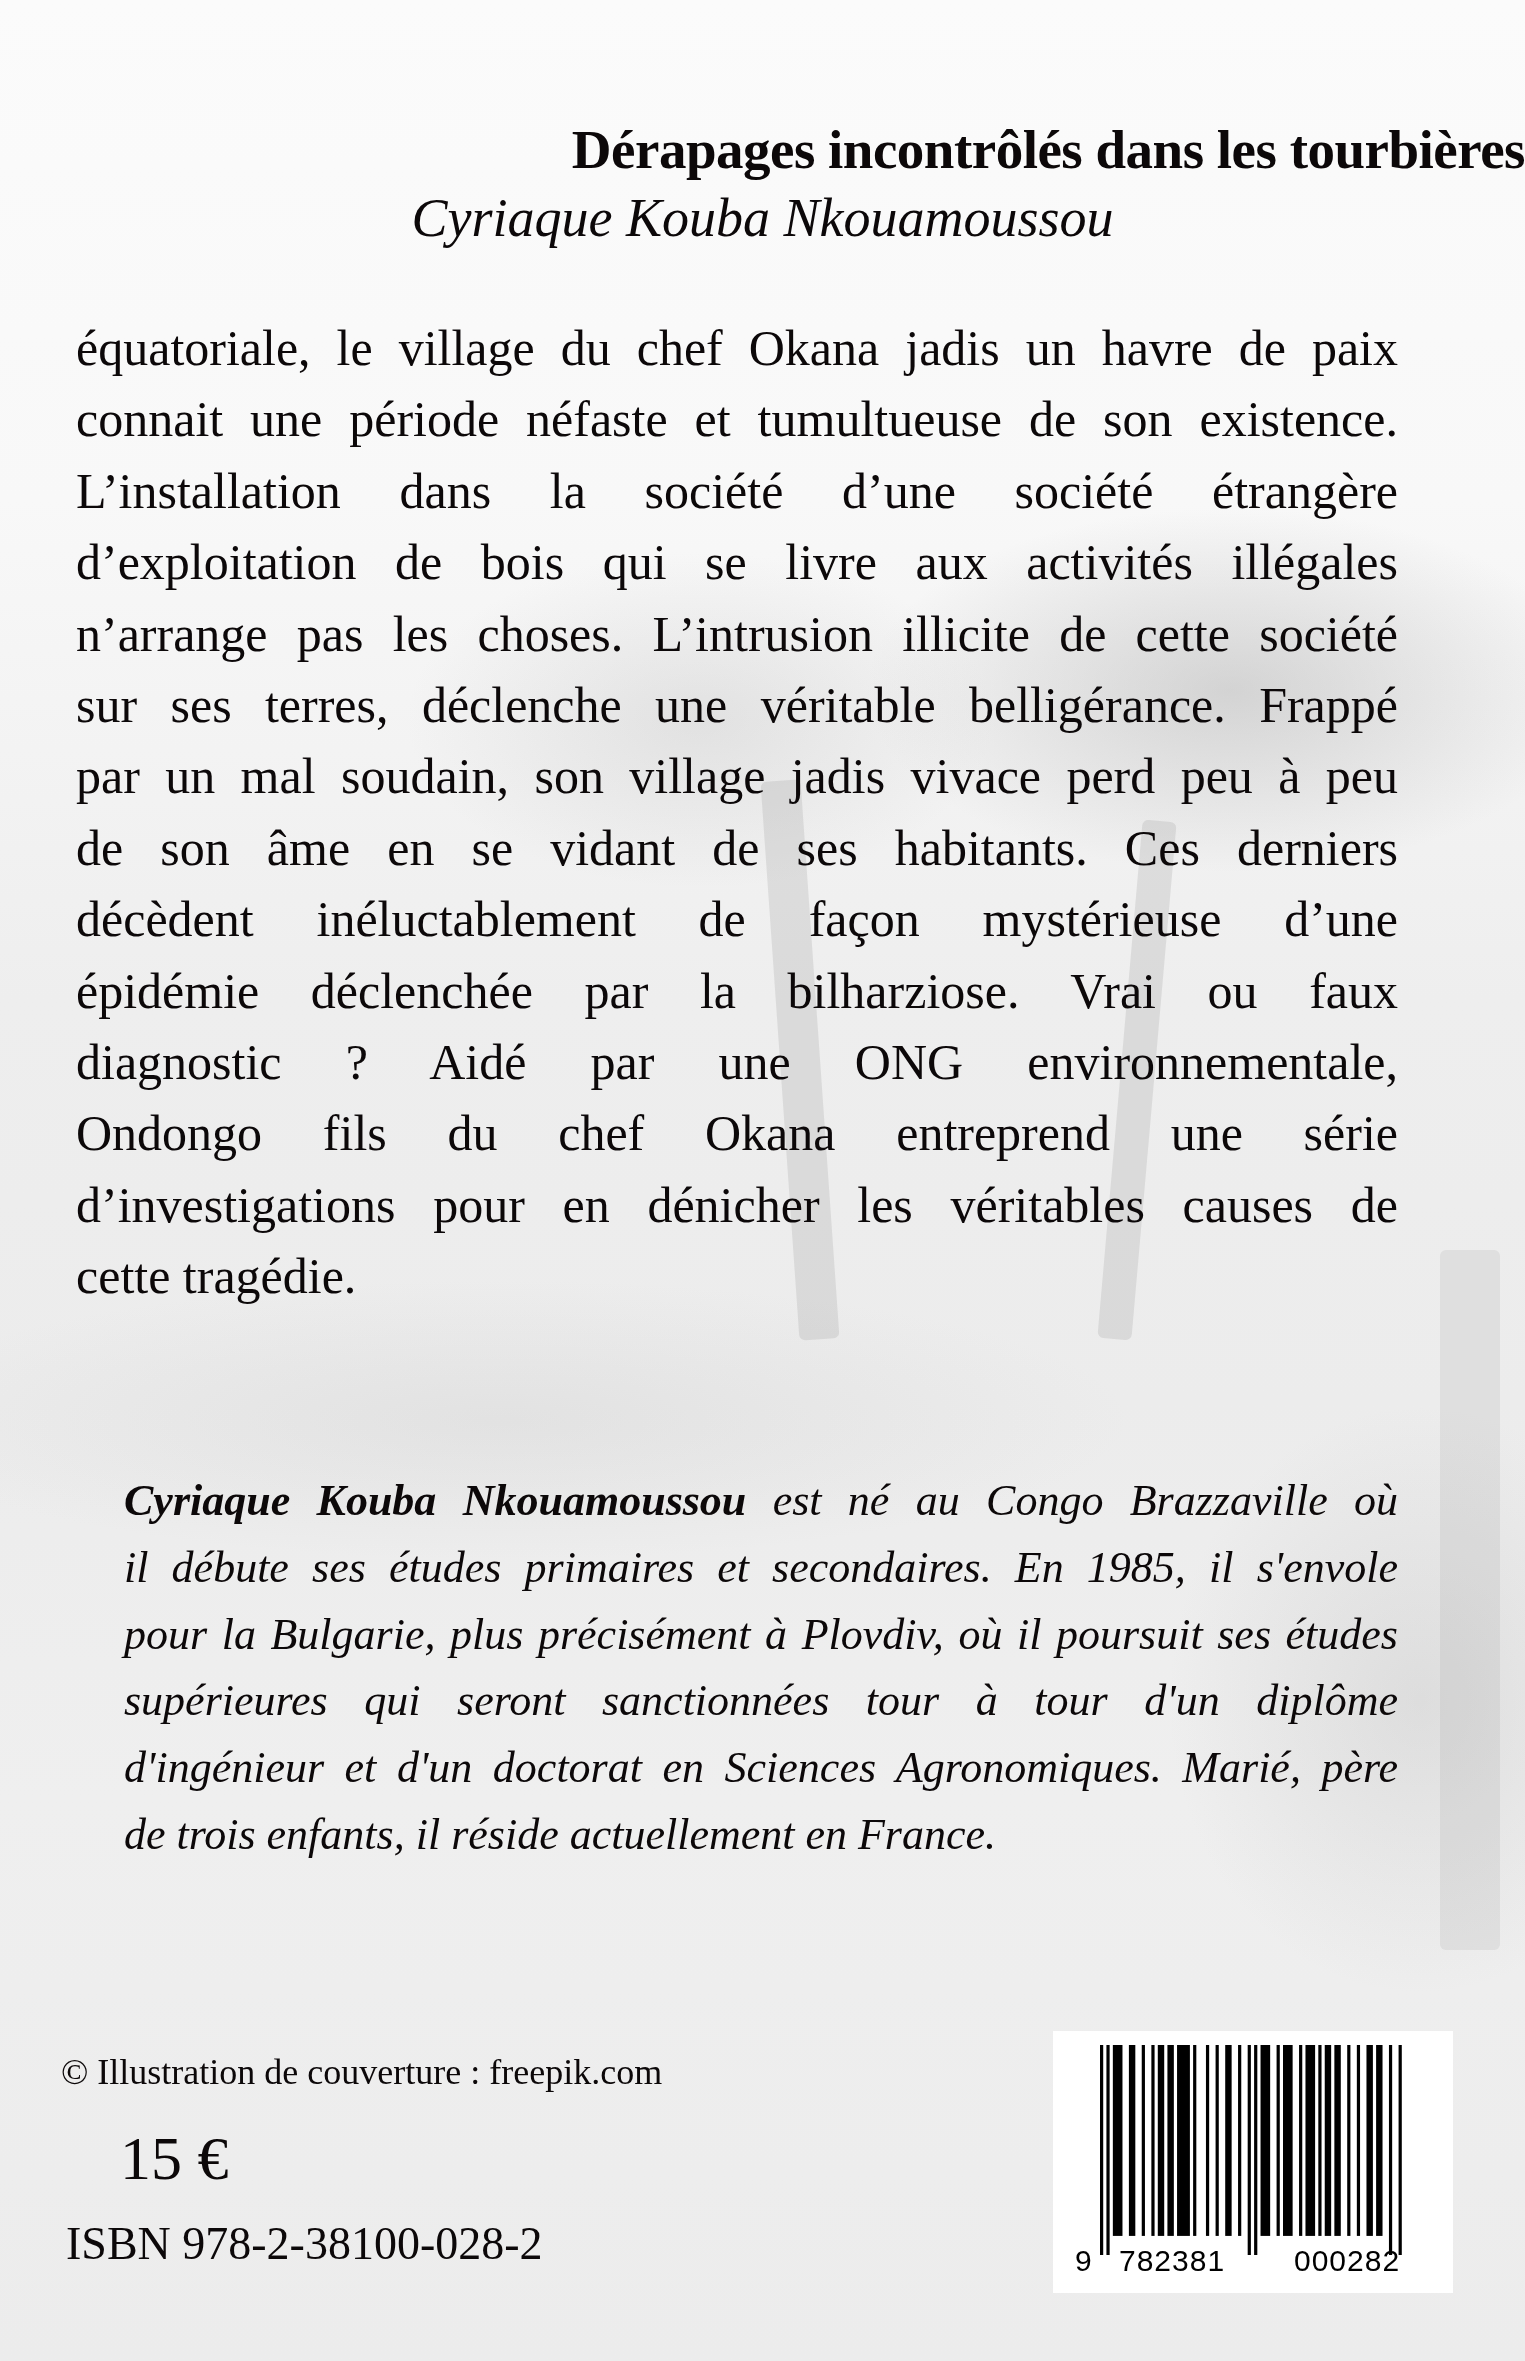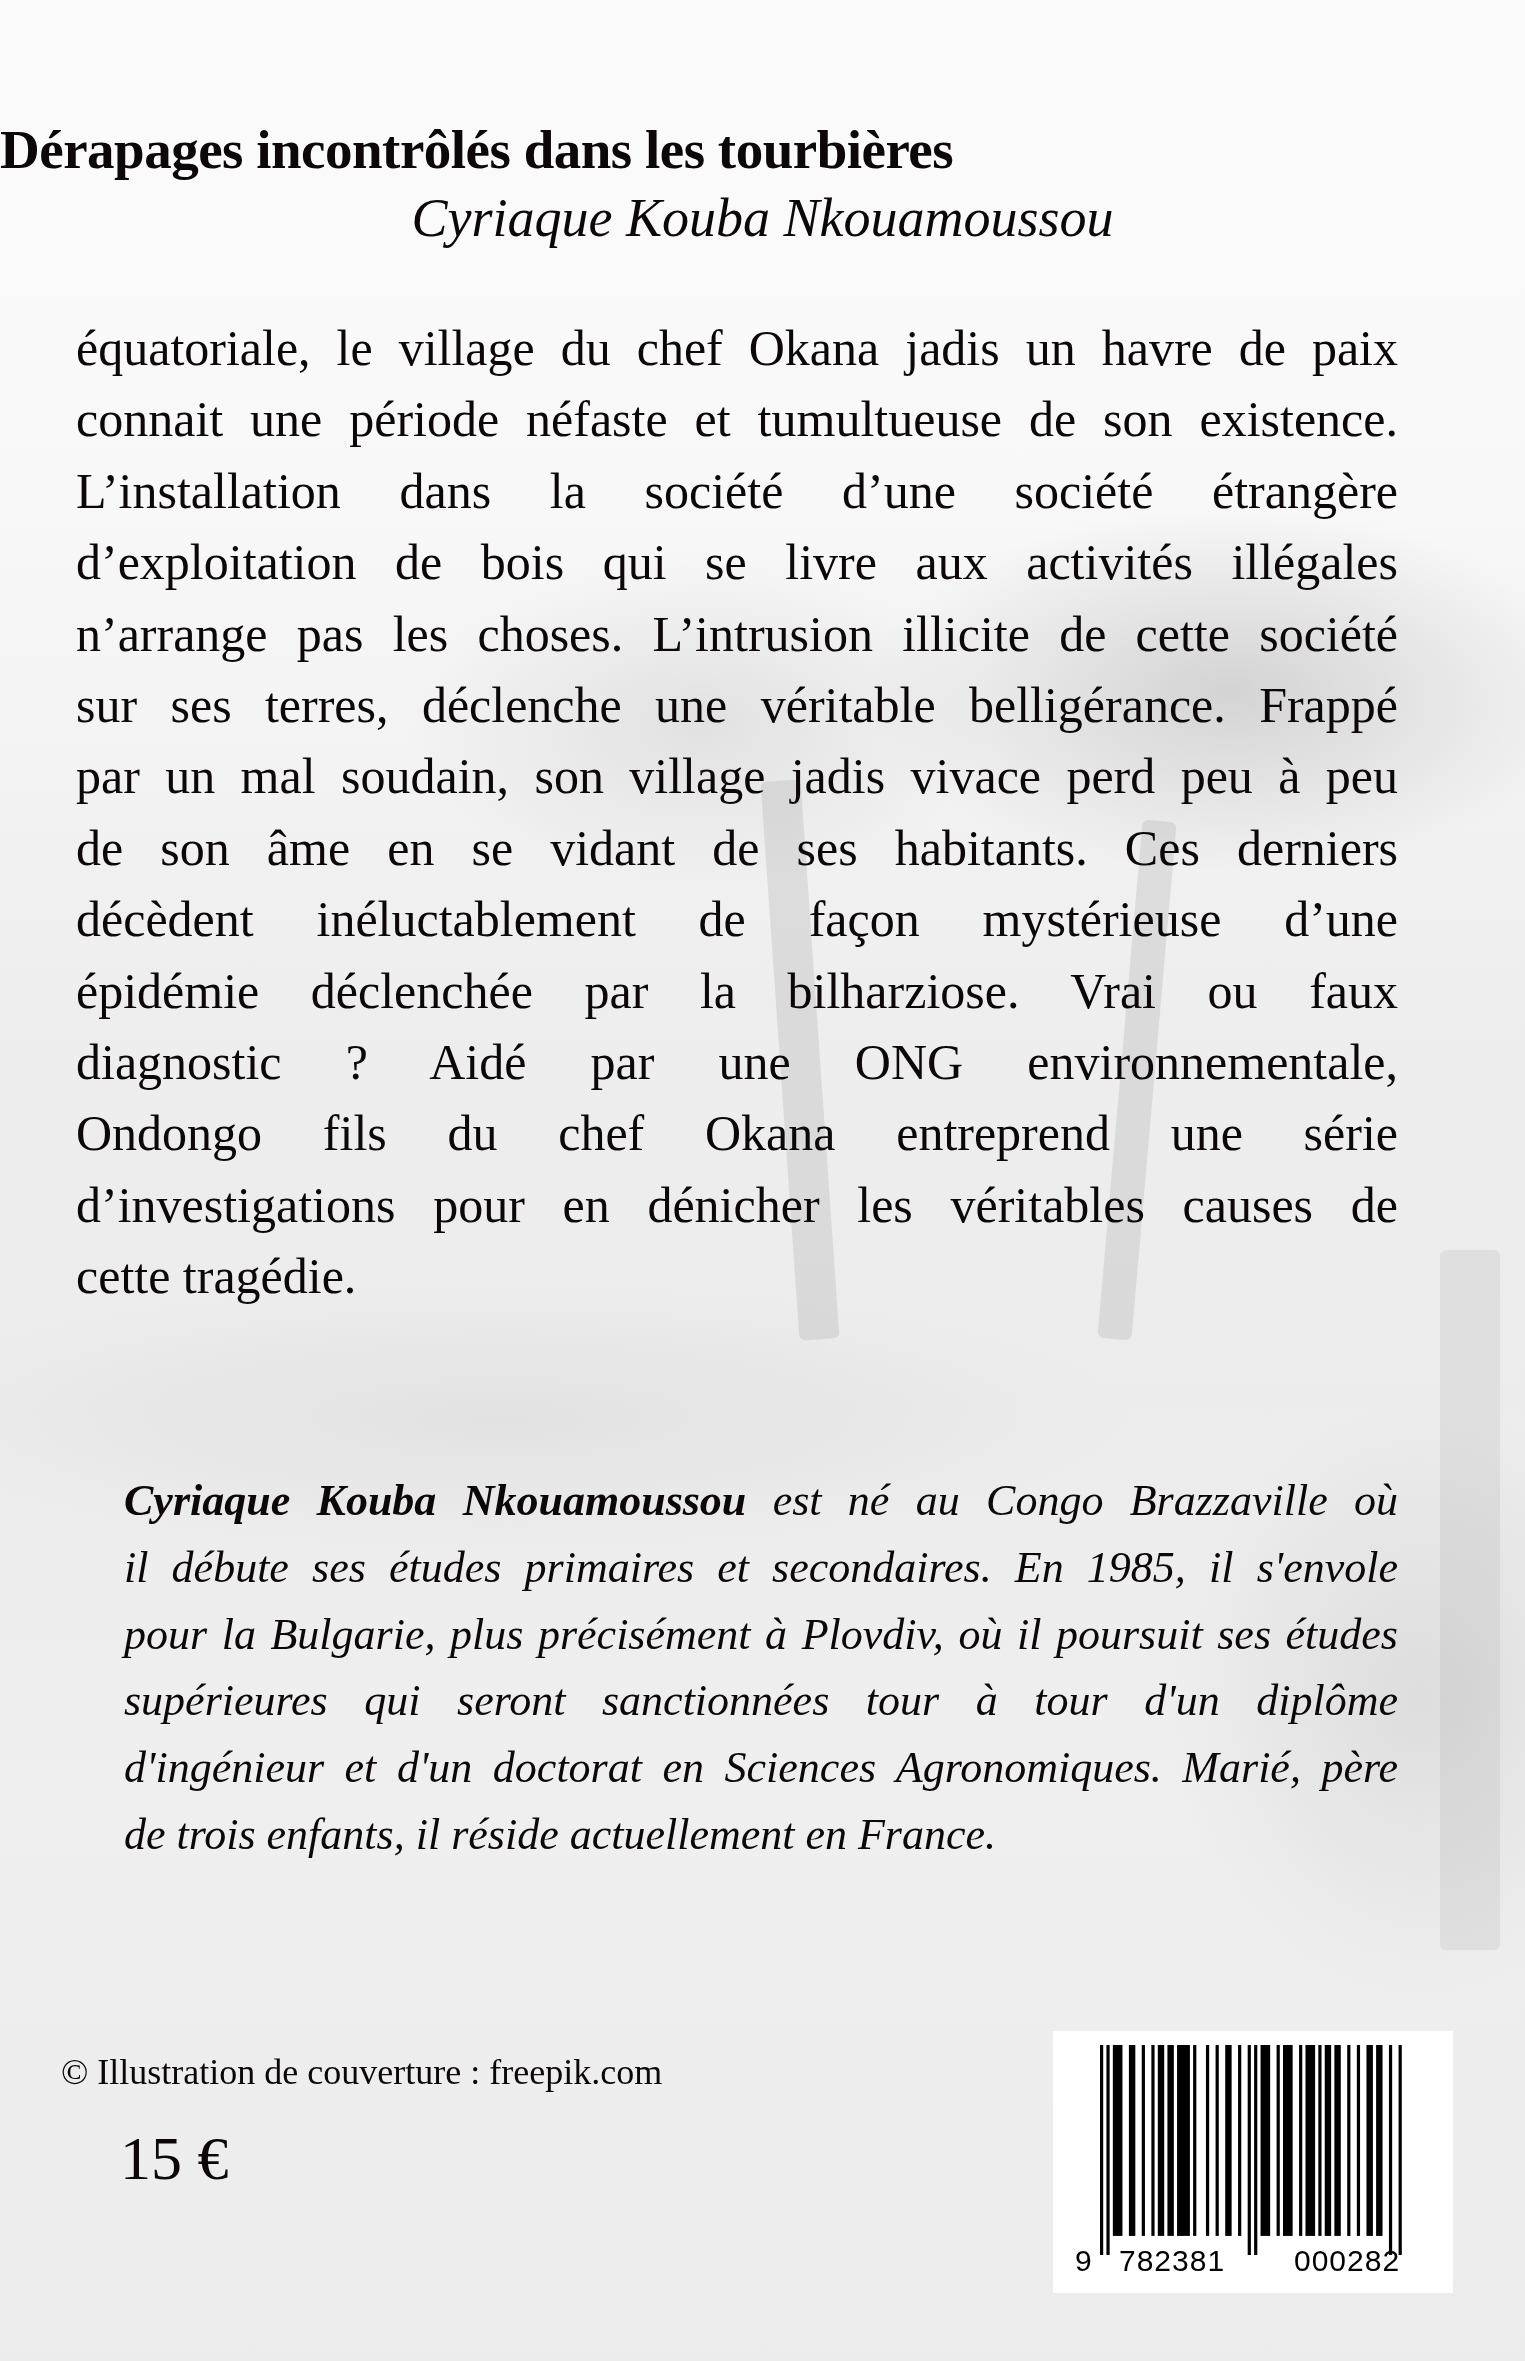--- a/index.html
+++ b/index.html
@@ -17,21 +17,21 @@
       radial-gradient(ellipse 360px 420px at 1420px 1700px, rgba(170,170,170,0.25), rgba(170,170,170,0) 70%),
       radial-gradient(ellipse 900px 200px at 500px 1420px, rgba(190,190,190,0.22), rgba(190,190,190,0) 70%),
       linear-gradient(180deg, #fbfbfb 0px, #f8f8f8 500px, #eeeeee 1000px, #ececec 1400px, #efefef 1800px, #ececec 2361px);
   }
   .trunk {
     position: absolute; z-index: 0; background: rgba(150,150,150,0.22); border-radius: 6px;
   }
   .content { position: absolute; inset: 0; z-index: 1; }
 
   .title {
-    position: absolute; left: 0; width: 1525px; top: 118px; text-align: left;
+    position: absolute; left: 0; width: 1525px; top: 118px; text-align: right;
     font-weight: bold; font-size: 55px; line-height: 64px; letter-spacing: -0.5px;
   }
   .author {
     position: absolute; left: 0; width: 1525px; top: 186px; text-align: center;
     font-style: italic; font-size: 54px; line-height: 64px;
   }
   .blurb {
     position: absolute; left: 76px; width: 1322px; top: 313px;
     font-size: 50px; line-height: 71.4px; text-align: justify;
   }
@@ -95,20 +95,21 @@
     <span class="ln"><b>Cyriaque Kouba Nkouamoussou</b><span> est né au Congo Brazzaville où</span></span>
     <span class="ln">il débute ses études primaires et secondaires. En 1985, il s'envole</span>
     <span class="ln">pour la Bulgarie, plus précisément à Plovdiv, où il poursuit ses études</span>
     <span class="ln">supérieures qui seront sanctionnées tour à tour d'un diplôme</span>
     <span class="ln">d'ingénieur et d'un doctorat en Sciences Agronomiques. Marié, père</span>
     <span class="ln last">de trois enfants, il réside actuellement en France.</span>
   </div>
 
   <div class="credit">© Illustration de couverture : freepik.com</div>
   <div class="price">15 €</div>
+  <div class="isbn">ISBN 978-2-38100-028-2</div>
 
   <div class="barcode-box">
     <div class="bars">
       <svg viewBox="0 0 95 66" preserveAspectRatio="none">
         <g fill="#000">
           <rect x="0" y="0" width="1" height="66"></rect>
             <rect x="2" y="0" width="1" height="66"></rect>
           <rect x="4" y="0" width="3" height="60"></rect>
             <rect x="9" y="0" width="2" height="60"></rect>
           <rect x="13" y="0" width="1" height="60"></rect>

